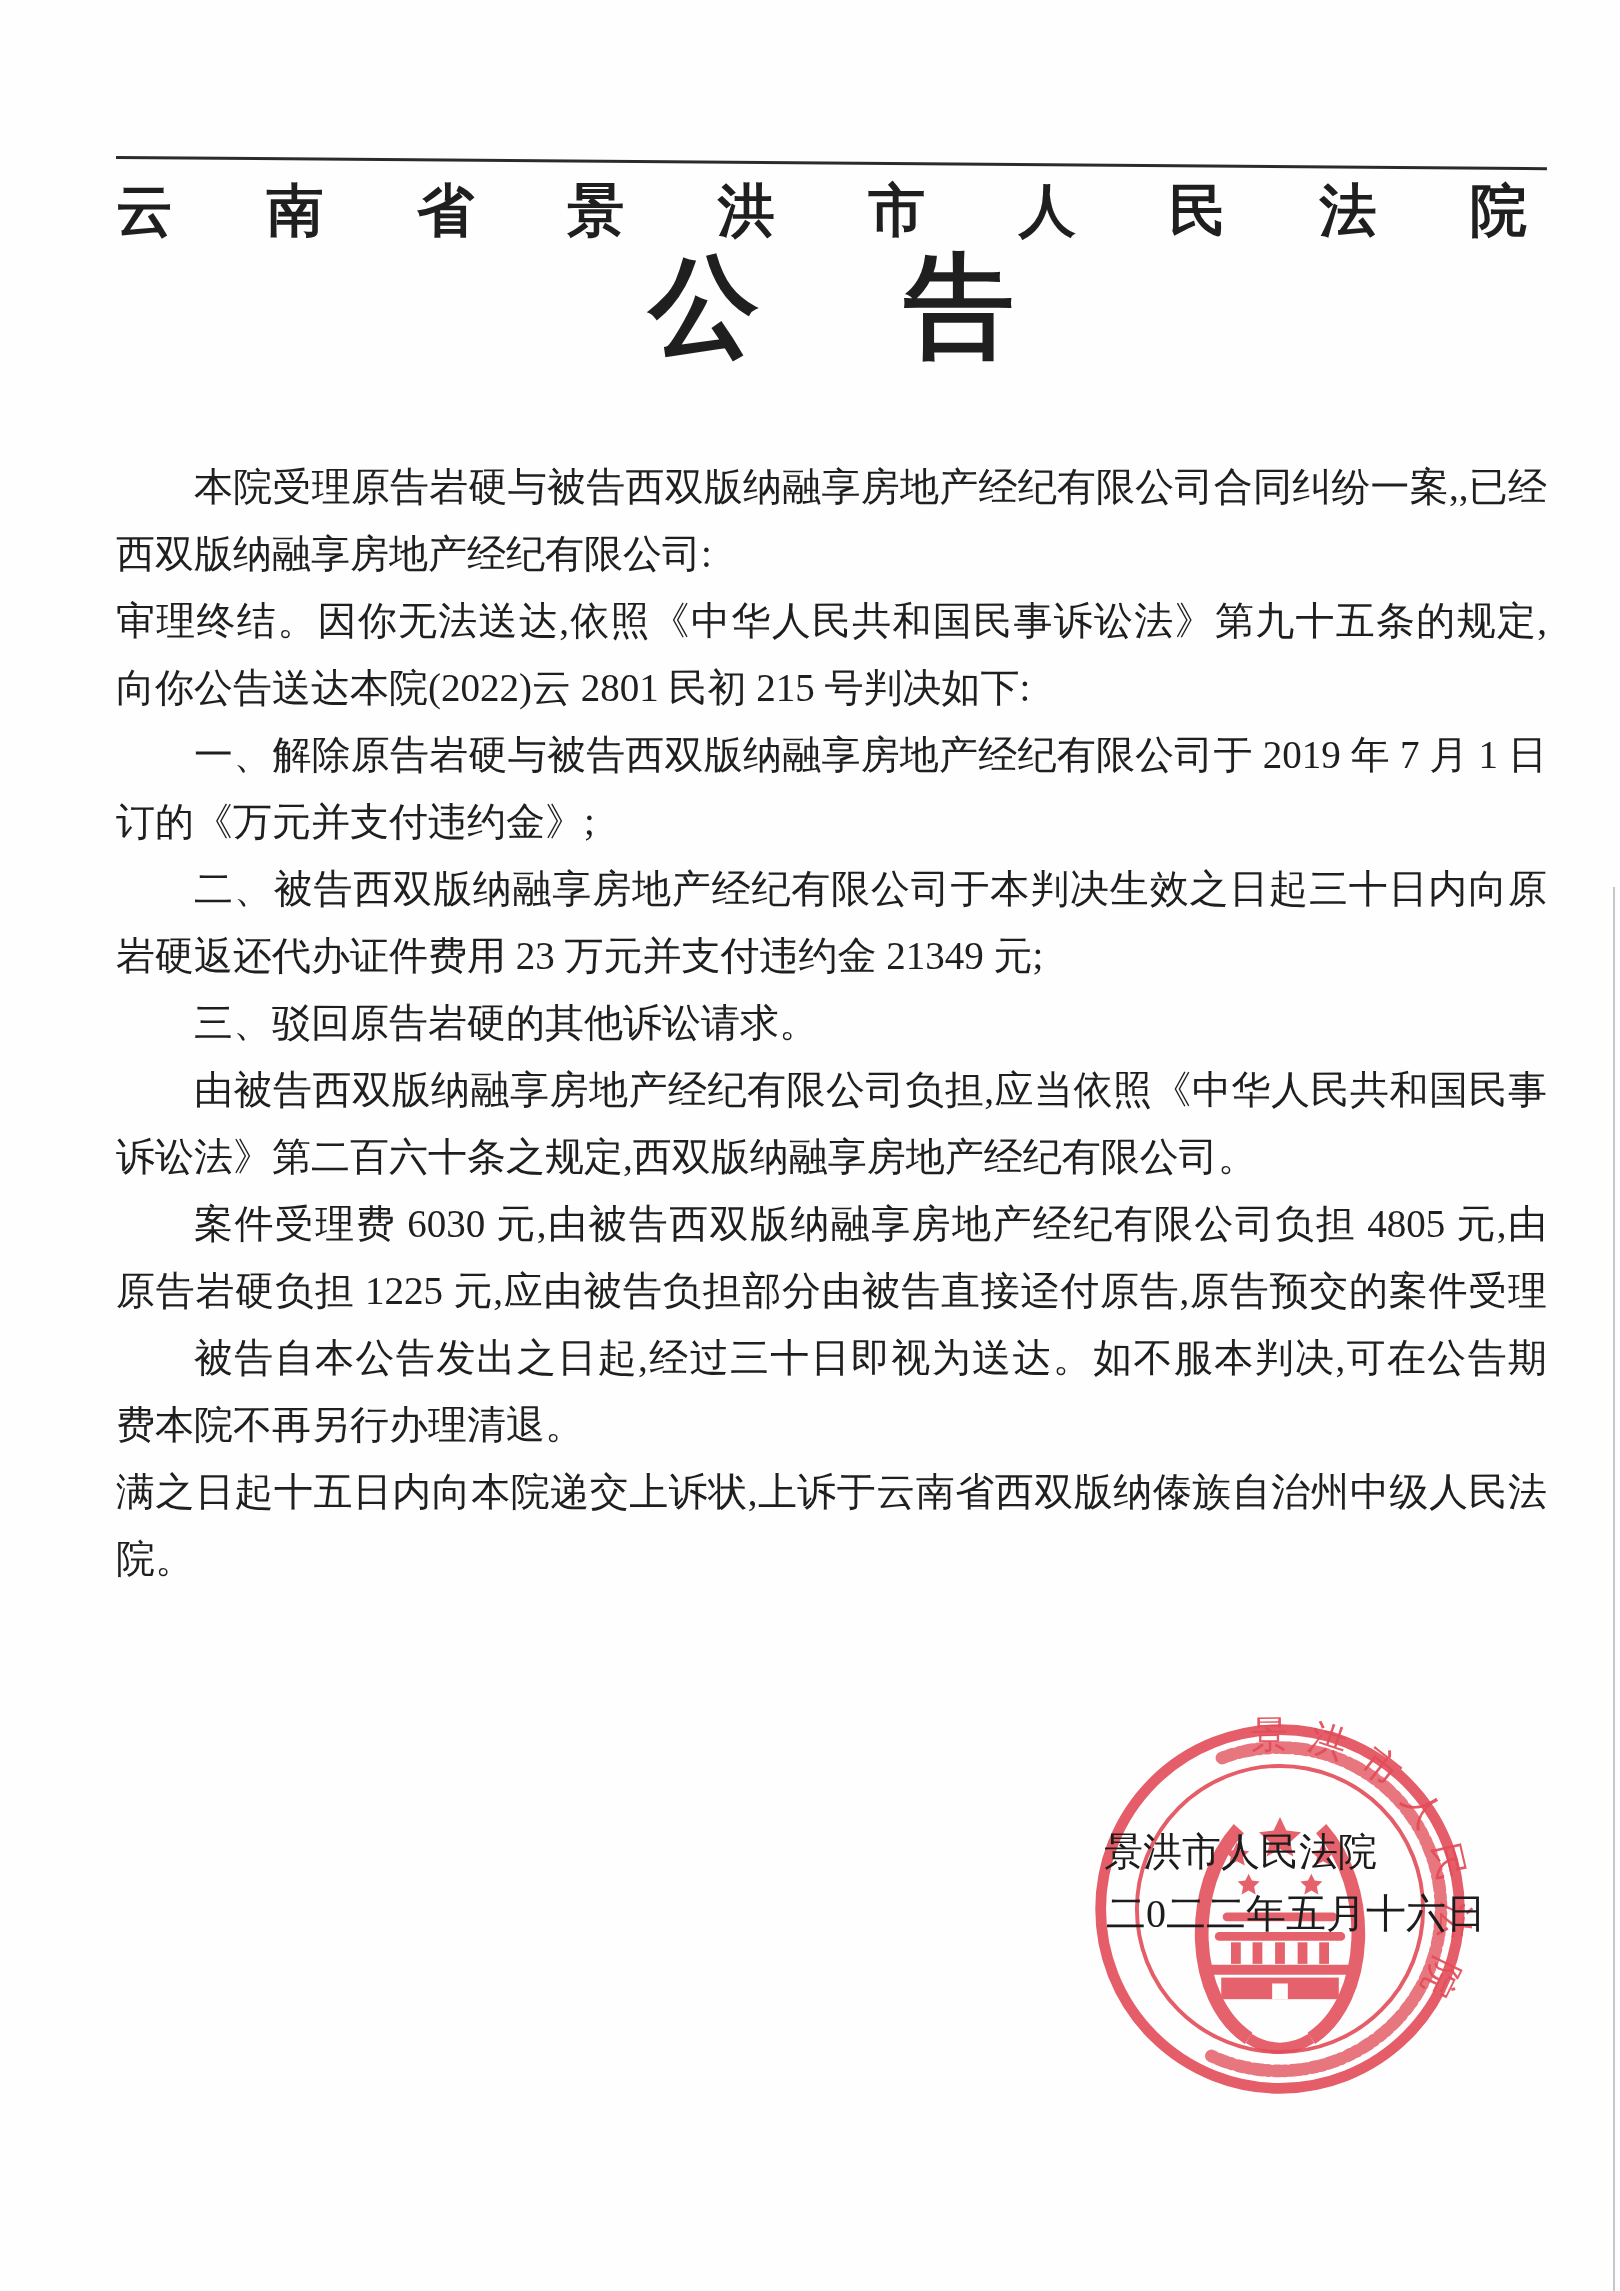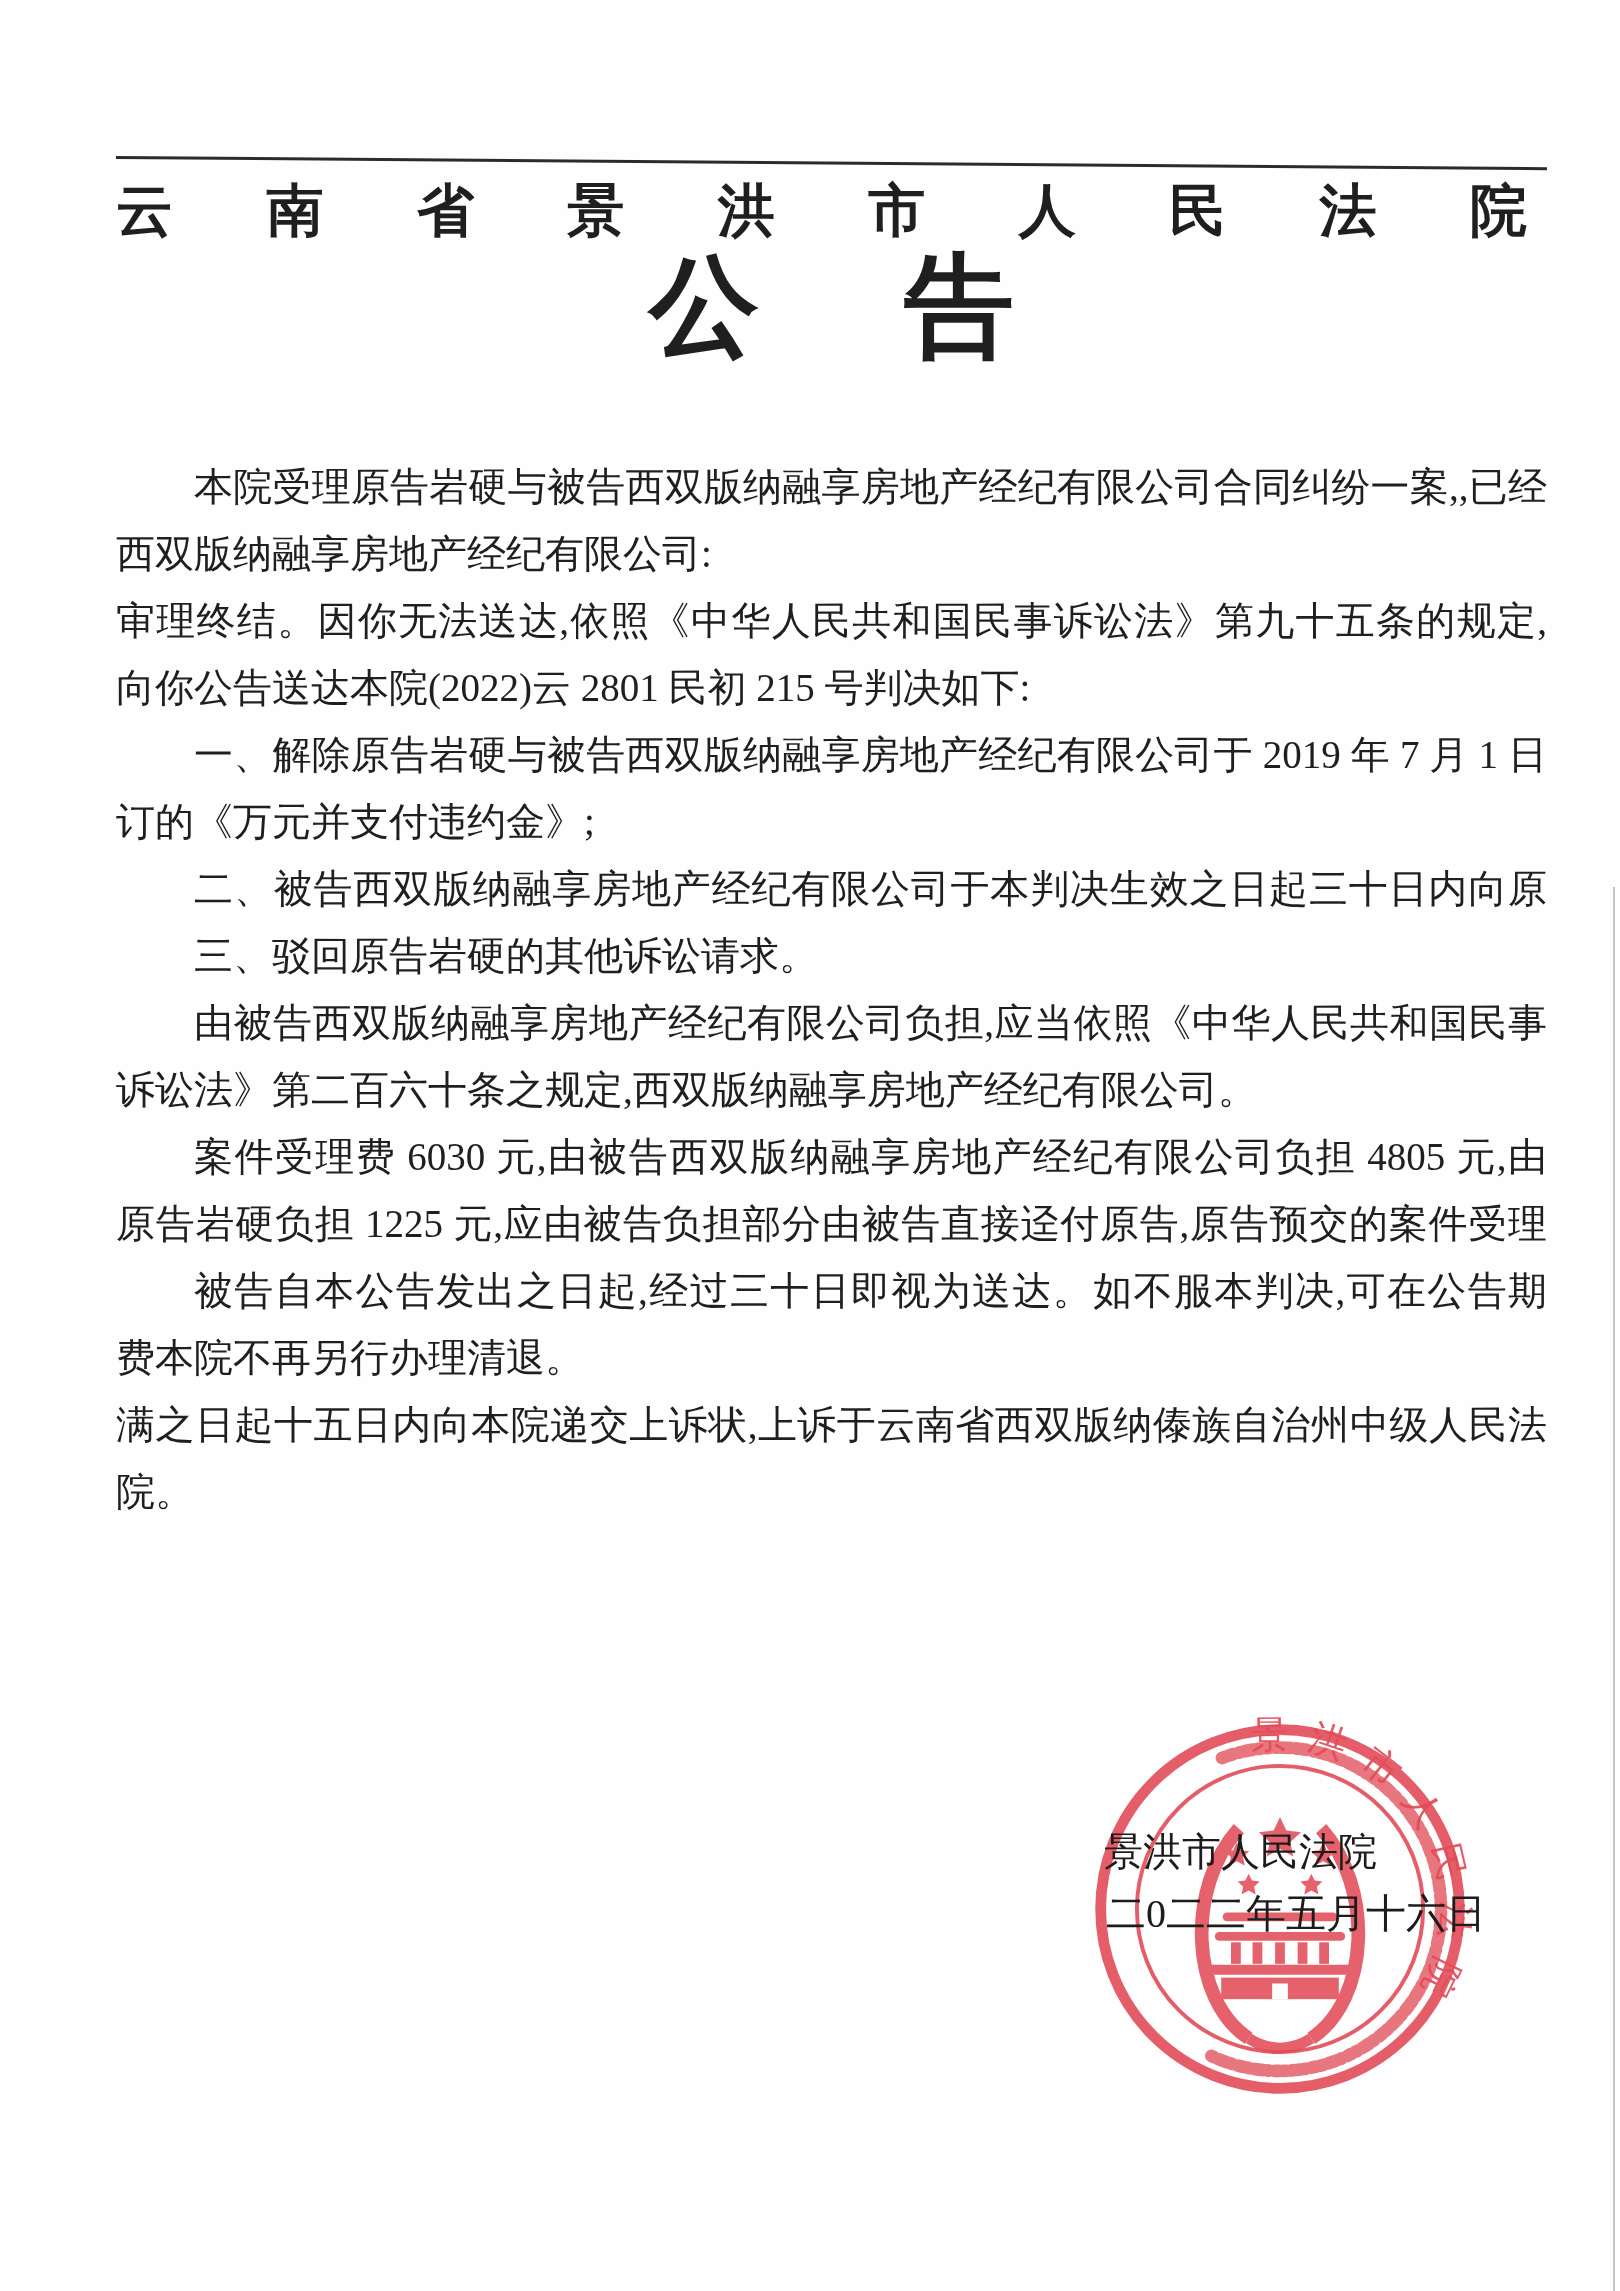--- a/index.html
+++ b/index.html
@@ -77,20 +77,21 @@
   </div>
 
   <div class="body-text">
     <div class="ln j ind">本院受理原告岩硬与被告西双版纳融享房地产经纪有限公司合同纠纷一案,,已经</div>
     <div class="ln">西双版纳融享房地产经纪有限公司:</div>
     <div class="ln j">审理终结。因你无法送达,依照《中华人民共和国民事诉讼法》第九十五条的规定,</div>
     <div class="ln">向你公告送达本院(2022)云 2801 民初 215 号判决如下:</div>
     <div class="ln j ind">一、解除原告岩硬与被告西双版纳融享房地产经纪有限公司于 2019 年 7 月 1 日签</div>
     <div class="ln">订的《万元并支付违约金》;</div>
     <div class="ln j ind">二、被告西双版纳融享房地产经纪有限公司于本判决生效之日起三十日内向原告</div>
+    <div class="ln">岩硬返还代办证件费用 23 万元并支付违约金 21349 元;</div>
     <div class="ln ind">三、驳回原告岩硬的其他诉讼请求。</div>
     <div class="ln j ind">由被告西双版纳融享房地产经纪有限公司负担,应当依照《中华人民共和国民事</div>
     <div class="ln">诉讼法》第二百六十条之规定,西双版纳融享房地产经纪有限公司。</div>
     <div class="ln j ind">案件受理费 6030 元,由被告西双版纳融享房地产经纪有限公司负担 4805 元,由</div>
     <div class="ln j">原告岩硬负担 1225 元,应由被告负担部分由被告直接迳付原告,原告预交的案件受理</div>
     <div class="ln j ind">被告自本公告发出之日起,经过三十日即视为送达。如不服本判决,可在公告期</div>
     <div class="ln">费本院不再另行办理清退。</div>
     <div class="ln j">满之日起十五日内向本院递交上诉状,上诉于云南省西双版纳傣族自治州中级人民法</div>
     <div class="ln">院。</div>
   </div>

